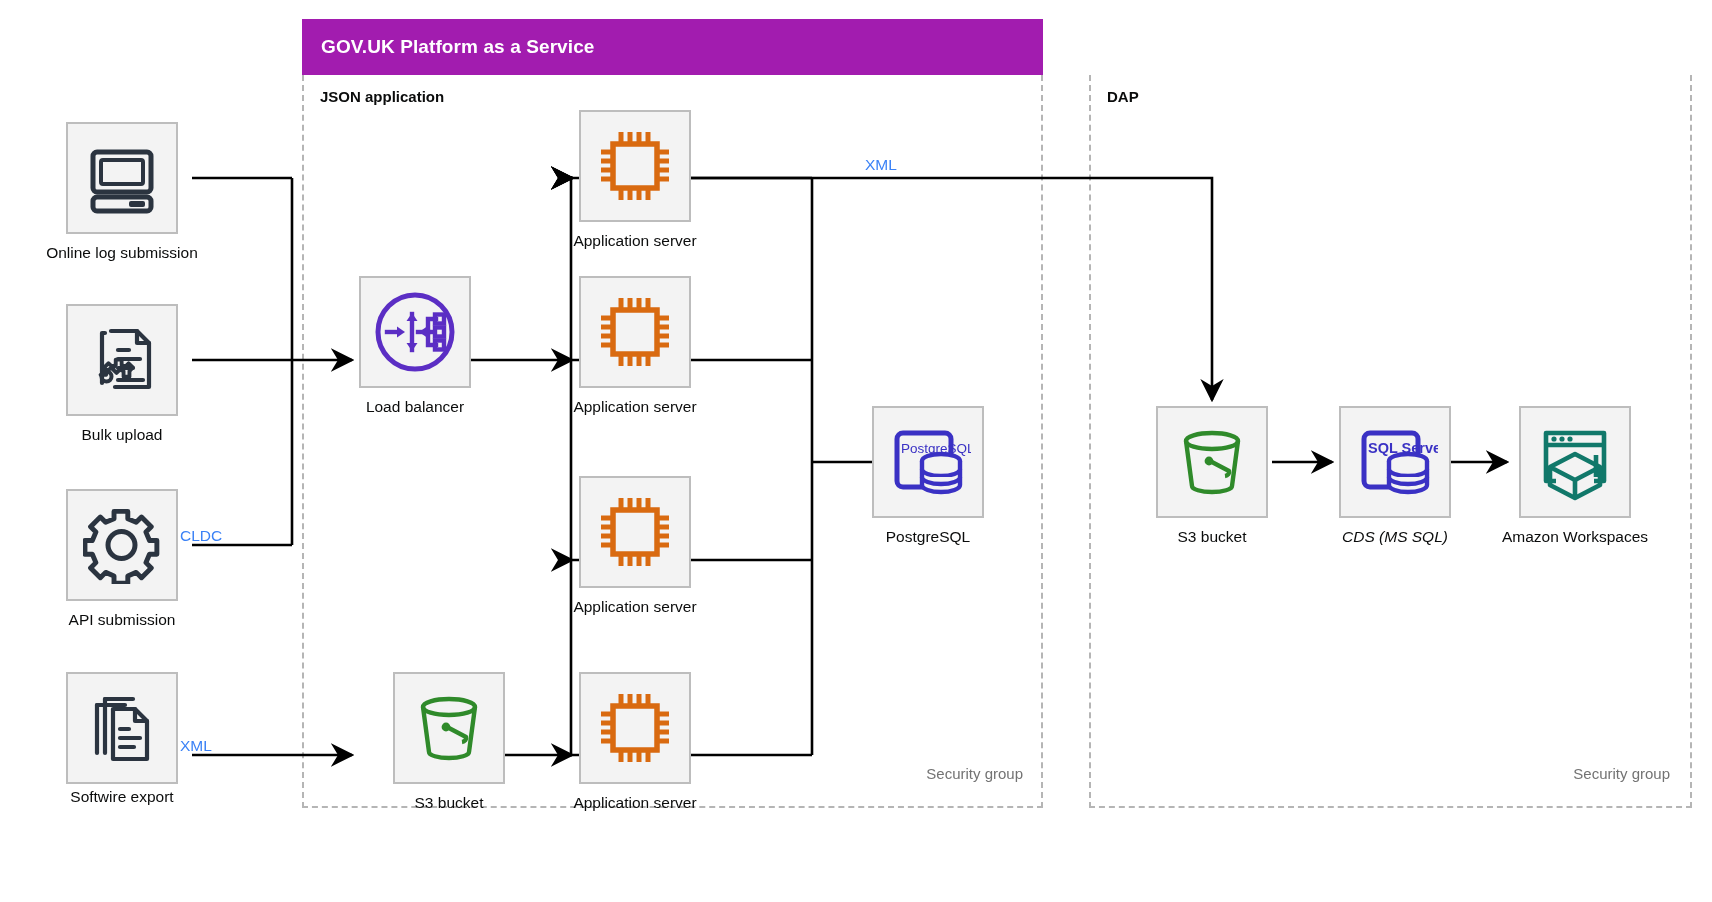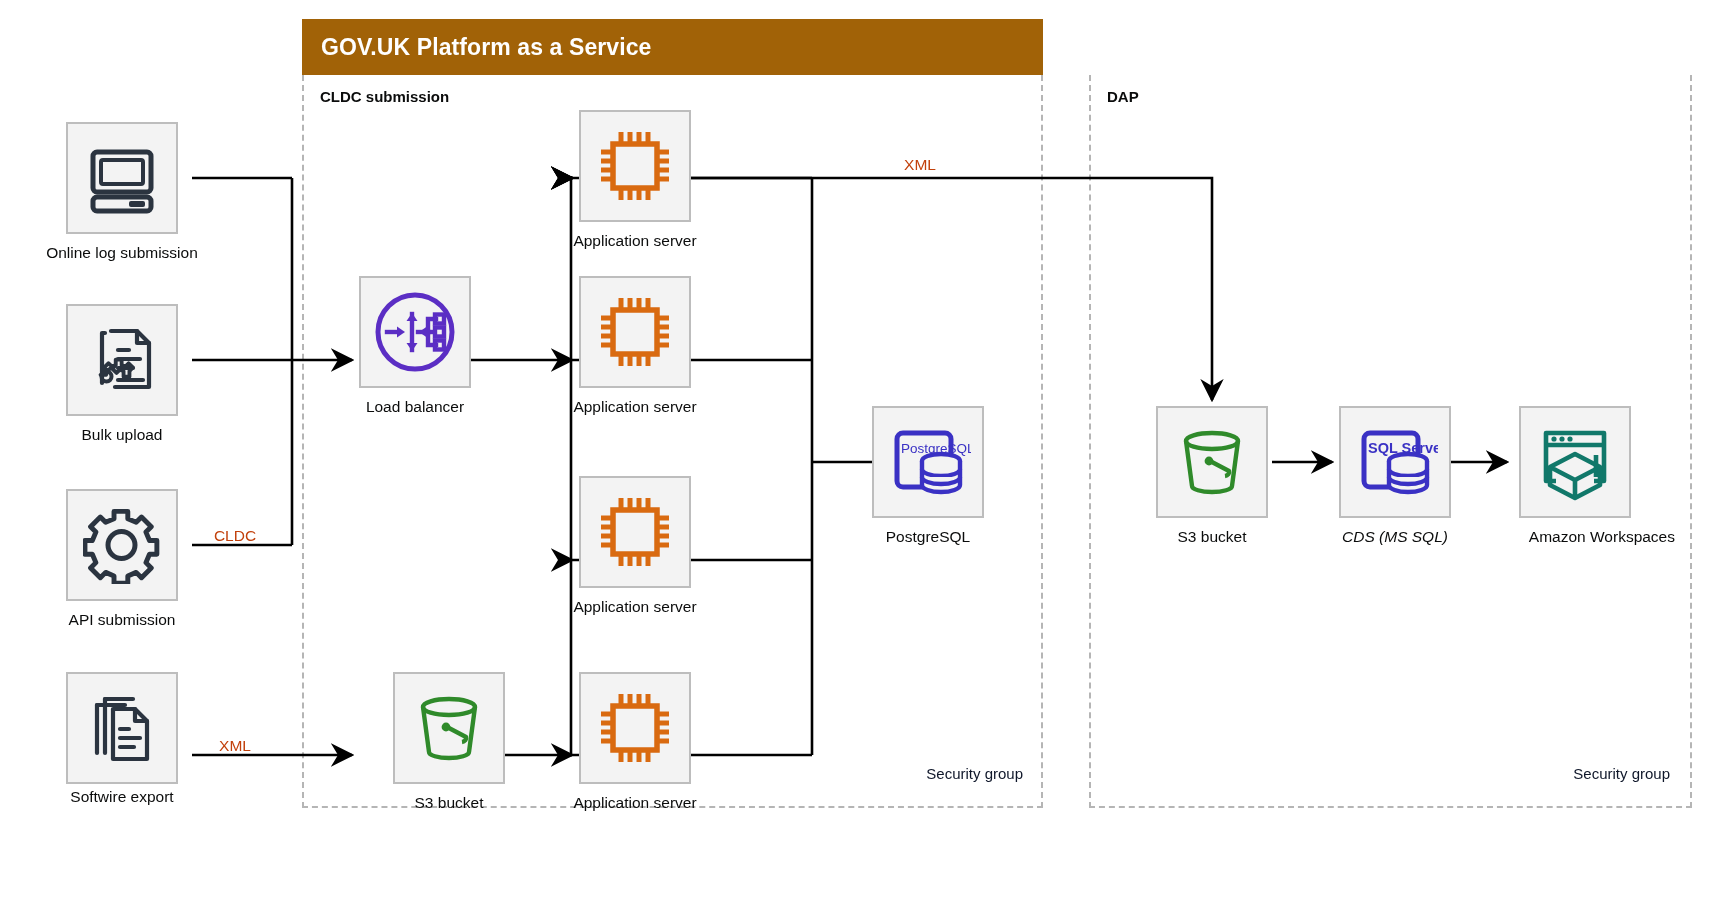--- a/index.html
+++ b/index.html
@@ -16,23 +16,23 @@
   }
   #canvas {
     position: absolute;
     left: 0; top: 0;
     width: 1712px;
     height: 902px;
   }
   
   .zone-header {
     position: absolute;
-    background: #a16207;
+    background: #a21caf;
     color: #ffffff;
-    font-size: 23px;
+    font-size: 19px;
     font-weight: bold;
     display: flex;
     align-items: center;
     padding-left: 19px;
     box-sizing: border-box;
     letter-spacing: .1px;
   }
   .zone-body {
     position: absolute;
     border: 2px dashed #b5b5b5;
@@ -42,21 +42,21 @@
   }
   .zone-sublabel {
     position: absolute;
     font-size: 15px;
     font-weight: bold;
     color: #0b0c0c;
   }
   .zone-footnote {
     position: absolute;
     font-size: 15px;
-    color: #0f172a;
+    color: #737373;
     text-align: right;
   }
   
   .node {
     position: absolute;
   }
   .node-box {
     position: absolute;
     width: 112px;
     height: 112px;
@@ -70,35 +70,35 @@
   .node-label {
     position: absolute;
     font-size: 15.5px;
     color: #0b0c0c;
     text-align: center;
     white-space: nowrap;
   }
   .edge-label {
     position: absolute;
     font-size: 15.5px;
-    color: #c2410c;
-    text-align: center;
+    color: #3b82f6;
+    text-align: left;
     white-space: nowrap;
   }
   svg.icon { display:block; }
   svg.wires { position:absolute; left:0; top:0; pointer-events:none; }
 </style>
 </head>
 <body>
 
 <div id="canvas">
 
   <div class="zone-header" style="left:302px; top:19px; width:741px; height:56px;">GOV.UK Platform as a Service</div>
   <div class="zone-body" style="left:302px; top:75px; width:741px; height:733px;"></div>
-  <div class="zone-sublabel" style="left:320px; top:88px;">CLDC submission</div>
+  <div class="zone-sublabel" style="left:320px; top:88px;">JSON application</div>
   <div class="zone-footnote" style="left:793px; top:765px; width:230px;">Security group</div>
 
   <div class="zone-body" style="left:1089px; top:75px; width:603px; height:733px;"></div>
   <div class="zone-sublabel" style="left:1107px; top:88px;">DAP</div>
   <div class="zone-footnote" style="left:1440px; top:765px; width:230px;">Security group</div>
 
   <svg class="wires" width="1712" height="902">
     <defs>
       <marker id="arrow" viewBox="0 0 10 10" refX="9" refY="5" markerWidth="9" markerHeight="9" orient="auto-start-reverse">
         <path d="M 0 0 L 10 5 L 0 10 L 3 5 z" fill="#000"></path>
@@ -475,20 +475,20 @@
           <circle cx="28" cy="18" r="2.6"></circle>
           <circle cx="36" cy="18" r="2.6"></circle>
         </g>
         <g fill="none" stroke="#11786a" stroke-width="4.6" stroke-linejoin="round">
           <path d="M 41 29 L 66 42 L 41 55 L 16 42 Z" transform="translate(0,4) scale(1)"></path>
           <path d="M 16 46 v 18 L 41 77 L 66 64 v -18"></path>
           <path d="M 41 59 v 18"></path>
         </g>
       </svg>
     </div>
-    <div class="node-label" style="left:-44px; top:122px; width:200px;text-align:right;">Amazon Workspaces</div>
+    <div class="node-label" style="left:-44px; top:122px; width:200px;">Amazon Workspaces</div>
   </div>
 
   <div class="edge-label" style="left:180px; top:527px; width:110px;">CLDC</div>
   <div class="edge-label" style="left:180px; top:737px; width:110px;">XML</div>
   <div class="edge-label" style="left:865px; top:156px; width:110px;">XML</div>
 
 </div>
 
 </body></html>

